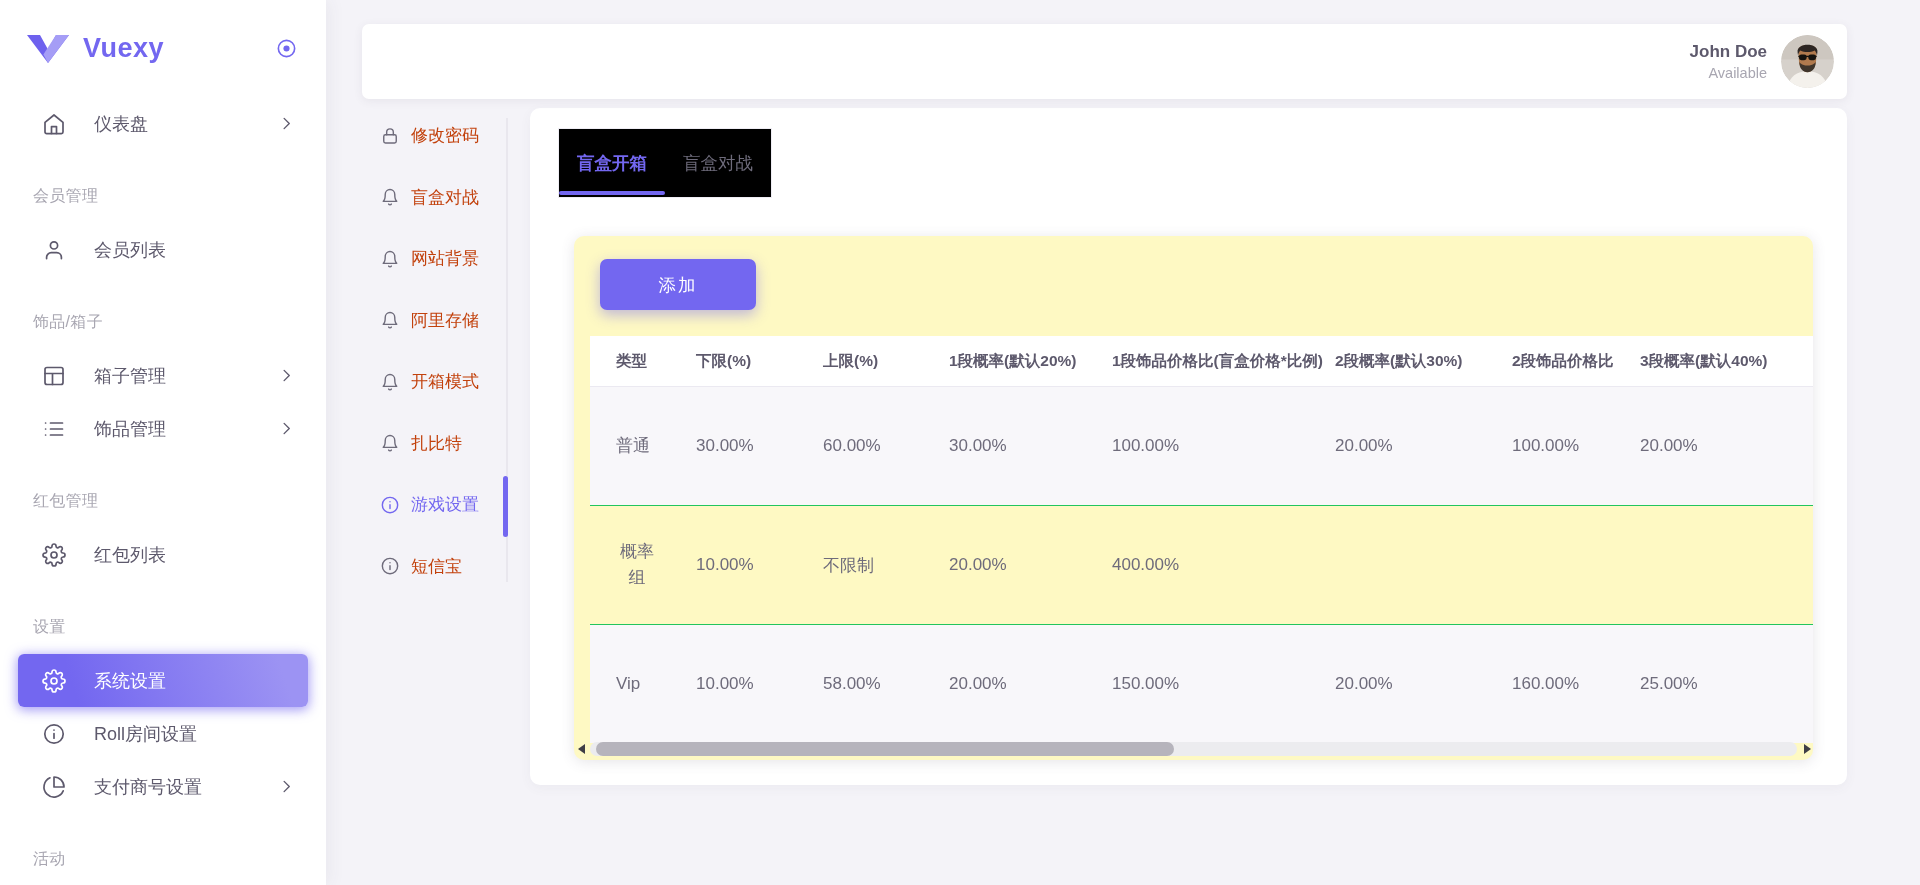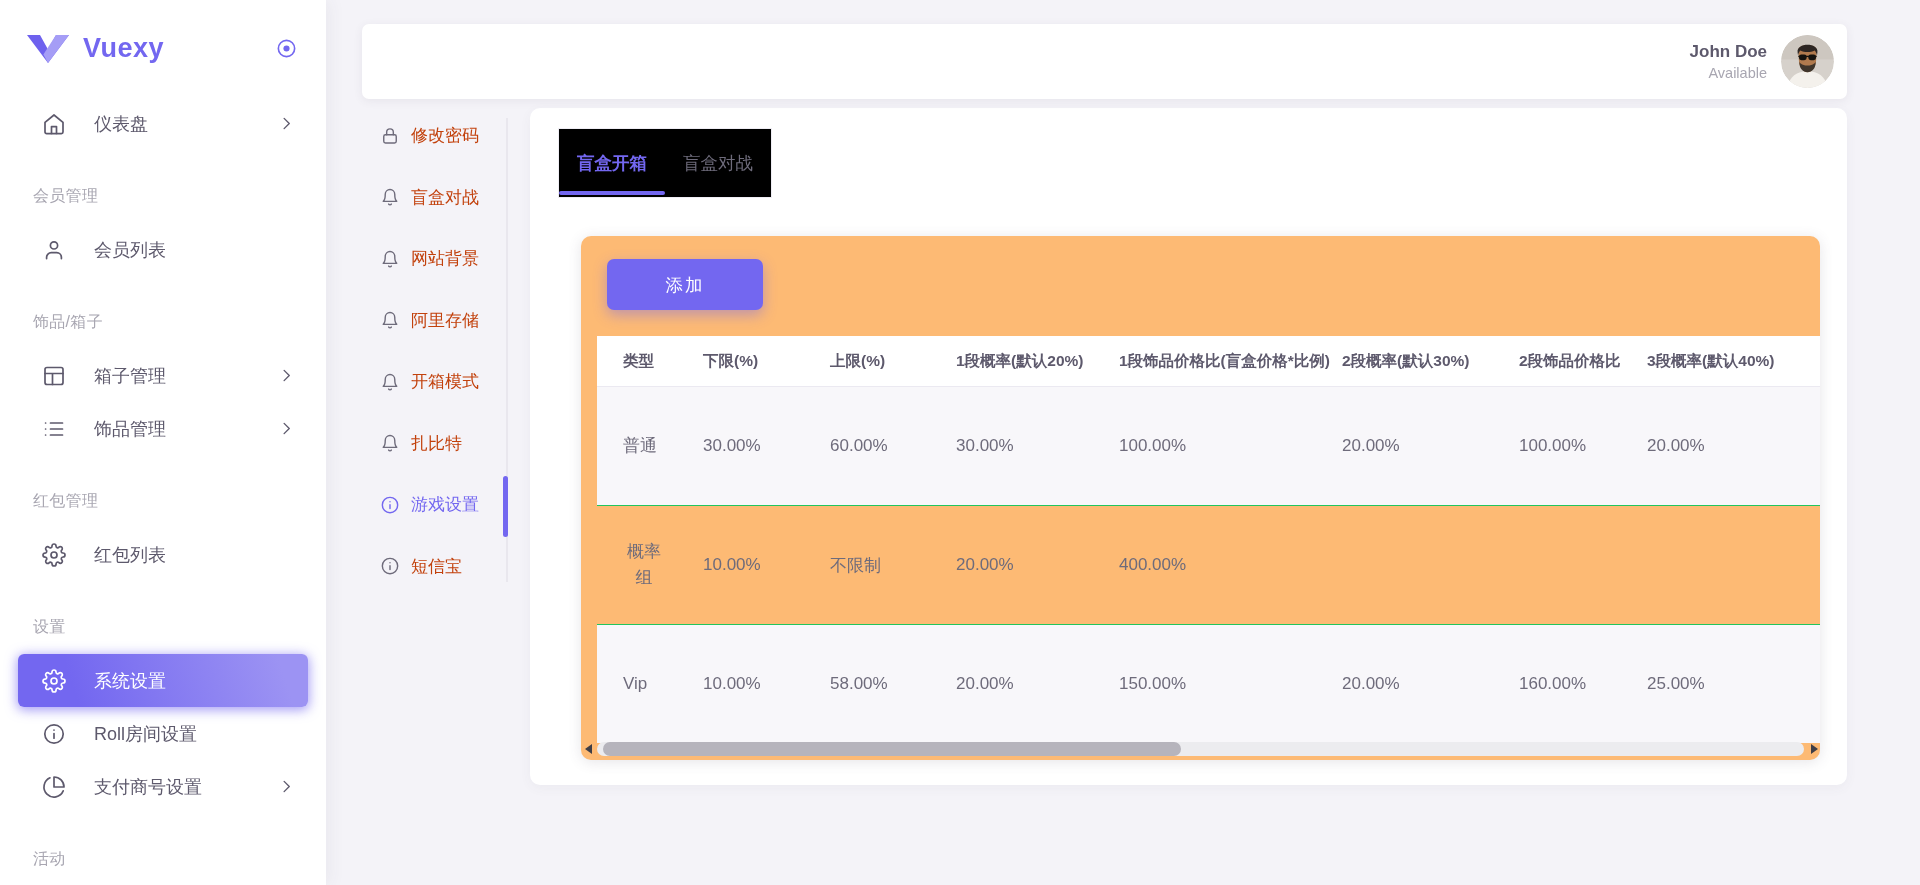--- a/index.html
+++ b/index.html
@@ -55,21 +55,21 @@
     border-radius:10px;box-shadow:0 3px 12px rgba(75,70,92,.05);z-index:1;}
   .tabbox{position:absolute;left:28px;top:20px;width:212px;height:68px;
     border:1px solid #efedf4;display:flex;background:#000000;}
   .tab{width:106px;display:flex;align-items:center;justify-content:center;
     font-size:17.5px;color:#6e6b7b;cursor:pointer;position:relative;}
   .tab.active{color:#7367f0;font-weight:bold;}
   .tab.active::after{content:"";position:absolute;left:0;right:0;bottom:2px;height:4px;
     background:#7367f0;border-radius:4px;}
 
   
-  .panel{position:absolute;left:51px;top:128px;width:1239px;height:524px;background:#fdba74;
+  .panel{position:absolute;left:44px;top:128px;width:1239px;height:524px;background:#fef9c3;
     border-radius:10px;box-shadow:0 2px 14px rgba(75,70,92,.14);}
   .add-btn{position:absolute;left:26px;top:23px;width:156px;height:51px;border:none;
     border-radius:7px;background:#7367f0;color:#fff;font-size:17.5px;letter-spacing:2px;
     box-shadow:0 5px 14px rgba(115,103,240,.45);cursor:pointer;font-family:inherit;}
 
   .table-wrap{position:absolute;left:0;top:100px;width:1239px;}
   table{border-collapse:collapse;table-layout:fixed;width:1223px;margin-left:16px;}
   th{height:50px;text-align:left;font-size:15.5px;font-weight:bold;color:#5d596c;
     padding:0 0 0 10px;white-space:nowrap;overflow:hidden;}
   th:first-child{padding-left:26px;width:70px;}

